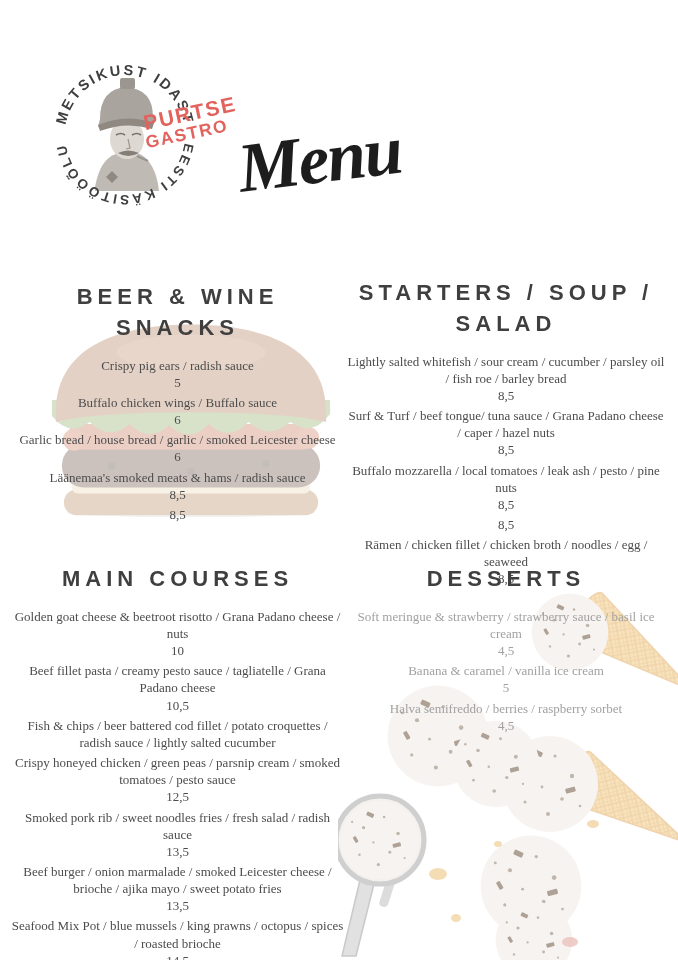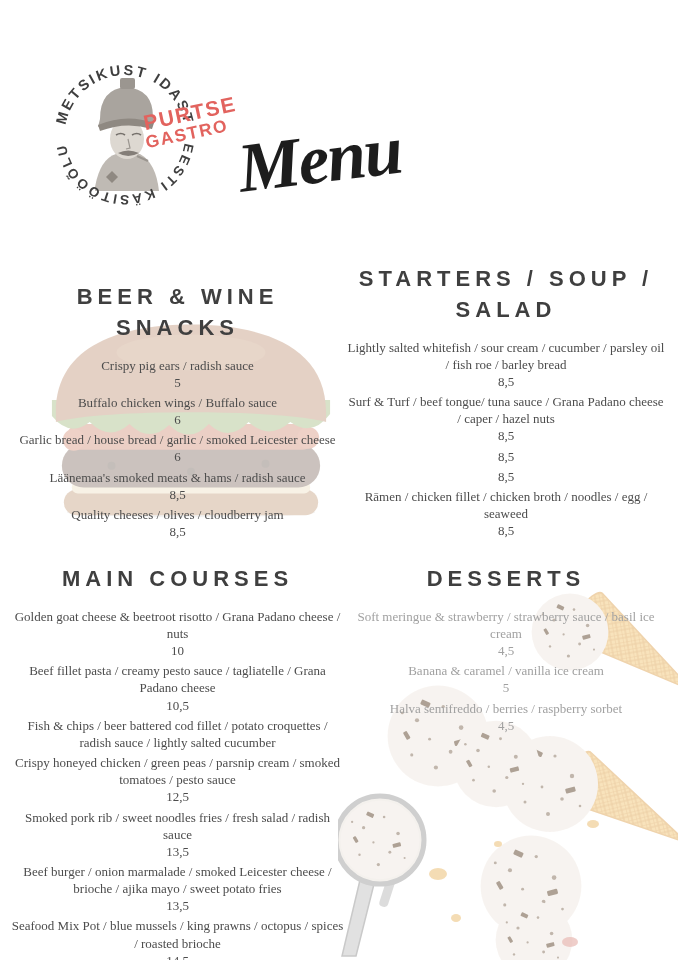--- a/index.html
+++ b/index.html
@@ -26,21 +26,21 @@
   
   .section{position:absolute;z-index:2;text-align:center;}
   .section-title{font-family:"Liberation Sans",sans-serif;font-weight:bold;font-size:22px;
                  letter-spacing:5px;line-height:1.4;color:var(--header,#3f3f3f);
                  margin:0 0 13px 0;}
   .menu-item{margin:0 0 3px 0;}
   .item-name,.item-price{font-size:13px;line-height:1.32;color:var(--body,#4c4c4c);}
   .section--muted .item-name,.section--muted .item-price{color:var(--muted,#a1a1a1);}
 
   .section-beer{left:10px;top:282px;width:335px;}
-  .section-starters{left:346px;top:264px;width:320px;}
+  .section-starters{left:346px;top:278px;width:320px;}
   .section-mains{left:10px;top:564px;width:335px;}
   .section-desserts{left:346px;top:564px;width:320px;}
 </style>
 </head>
 <body>
 
 <div class="page">
 
   <svg class="photo burger-photo" viewBox="0 0 300 208" aria-hidden="true">
     <ellipse cx="150" cy="203" rx="125" ry="5" fill="#8a8a8a" opacity=".35"></ellipse>
@@ -166,38 +166,38 @@
         </div>
         <div class="menu-item">
           <div class="item-name">Garlic bread / house bread / garlic / smoked Leicester cheese</div>
           <div class="item-price">6</div>
         </div>
         <div class="menu-item">
           <div class="item-name">Läänemaa's smoked meats &amp; hams / radish sauce</div>
           <div class="item-price">8,5</div>
         </div>
         <div class="menu-item">
-          <div class="item-name">Quality cheeses / olives / cloudberry jam</div>
           <div class="item-price">8,5</div>
         </div>
       </div>
   </div>
 
   <div class="section section-starters">
     <h2 class="section-title">STARTERS / SOUP / SALAD</h2>
     <div class="menu-list">
         <div class="menu-item">
           <div class="item-name">Lightly salted whitefish / sour cream / cucumber / parsley oil / fish roe / barley bread</div>
           <div class="item-price">8,5</div>
         </div>
         <div class="menu-item">
           <div class="item-name">Surf &amp; Turf / beef tongue/ tuna sauce / Grana Padano cheese / caper / hazel nuts</div>
           <div class="item-price">8,5</div>
         </div>
         <div class="menu-item">
+          <div class="item-name">Buffalo mozzarella / local tomatoes / leak ash / pesto / pine nuts</div>
           <div class="item-price">8,5</div>
         </div>
         <div class="menu-item">
           <div class="item-price">8,5</div>
         </div>
         <div class="menu-item">
           <div class="item-name">Rāmen / chicken fillet / chicken broth / noodles / egg / seaweed</div>
           <div class="item-price">8,5</div>
         </div>
       </div>

